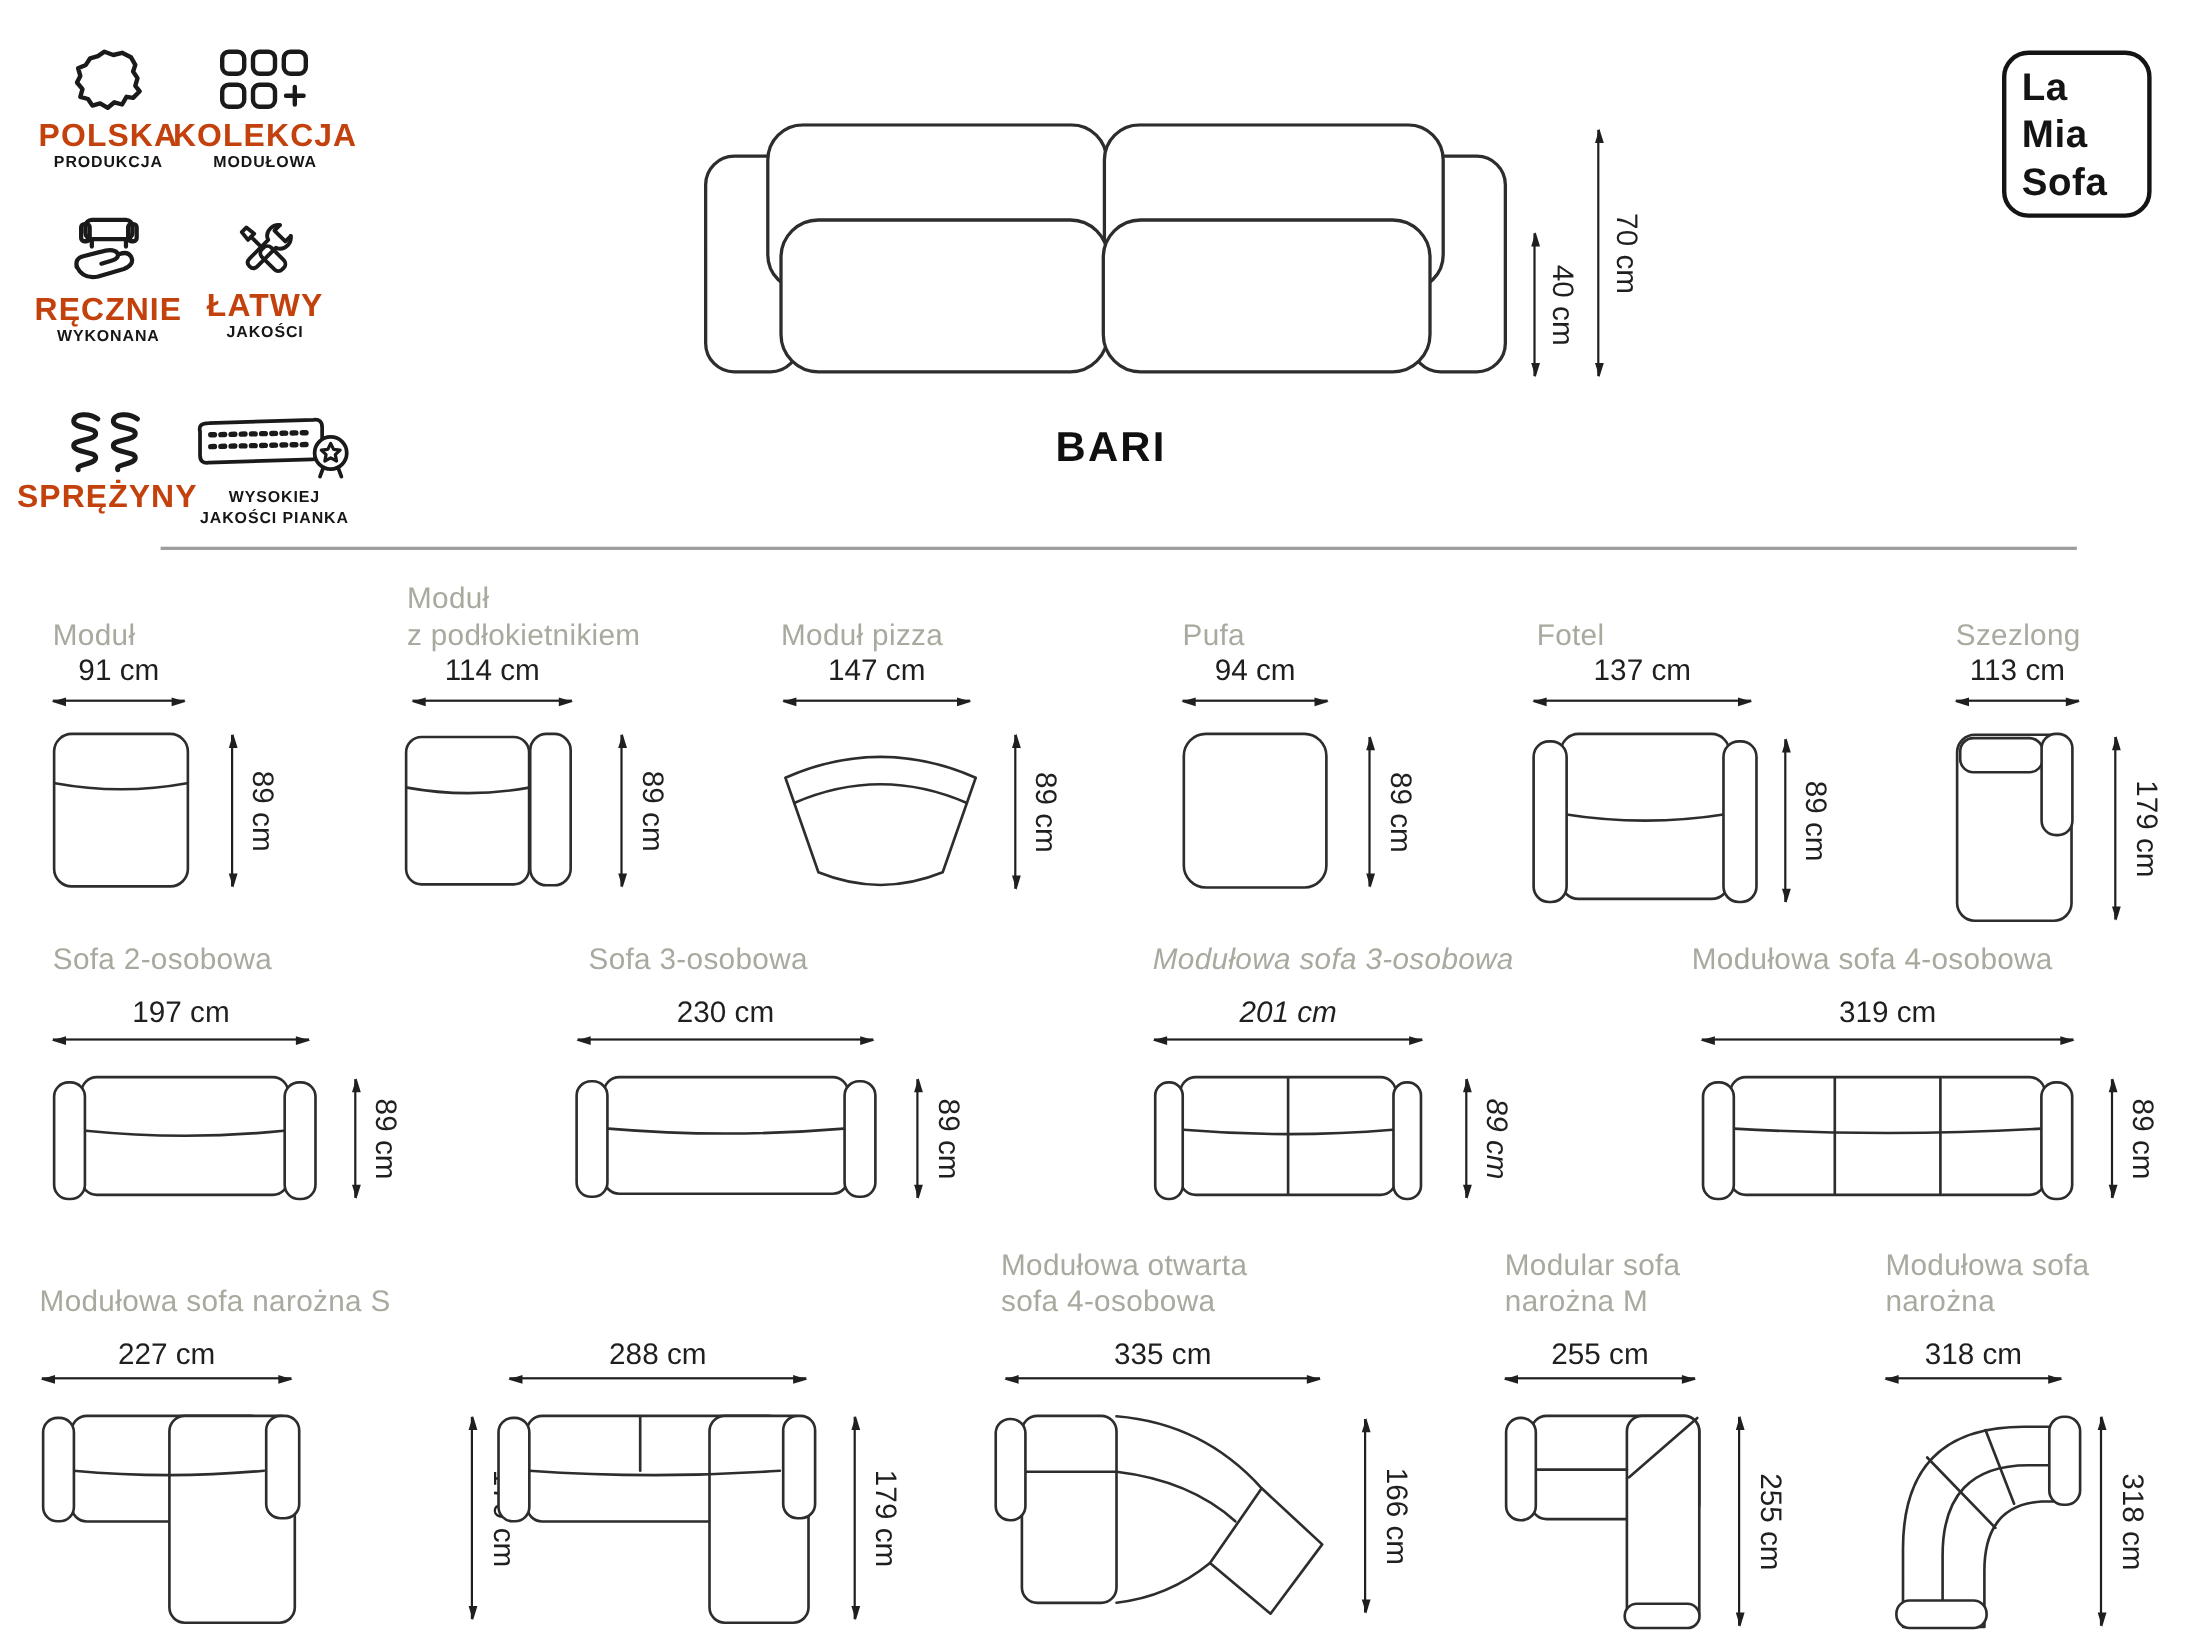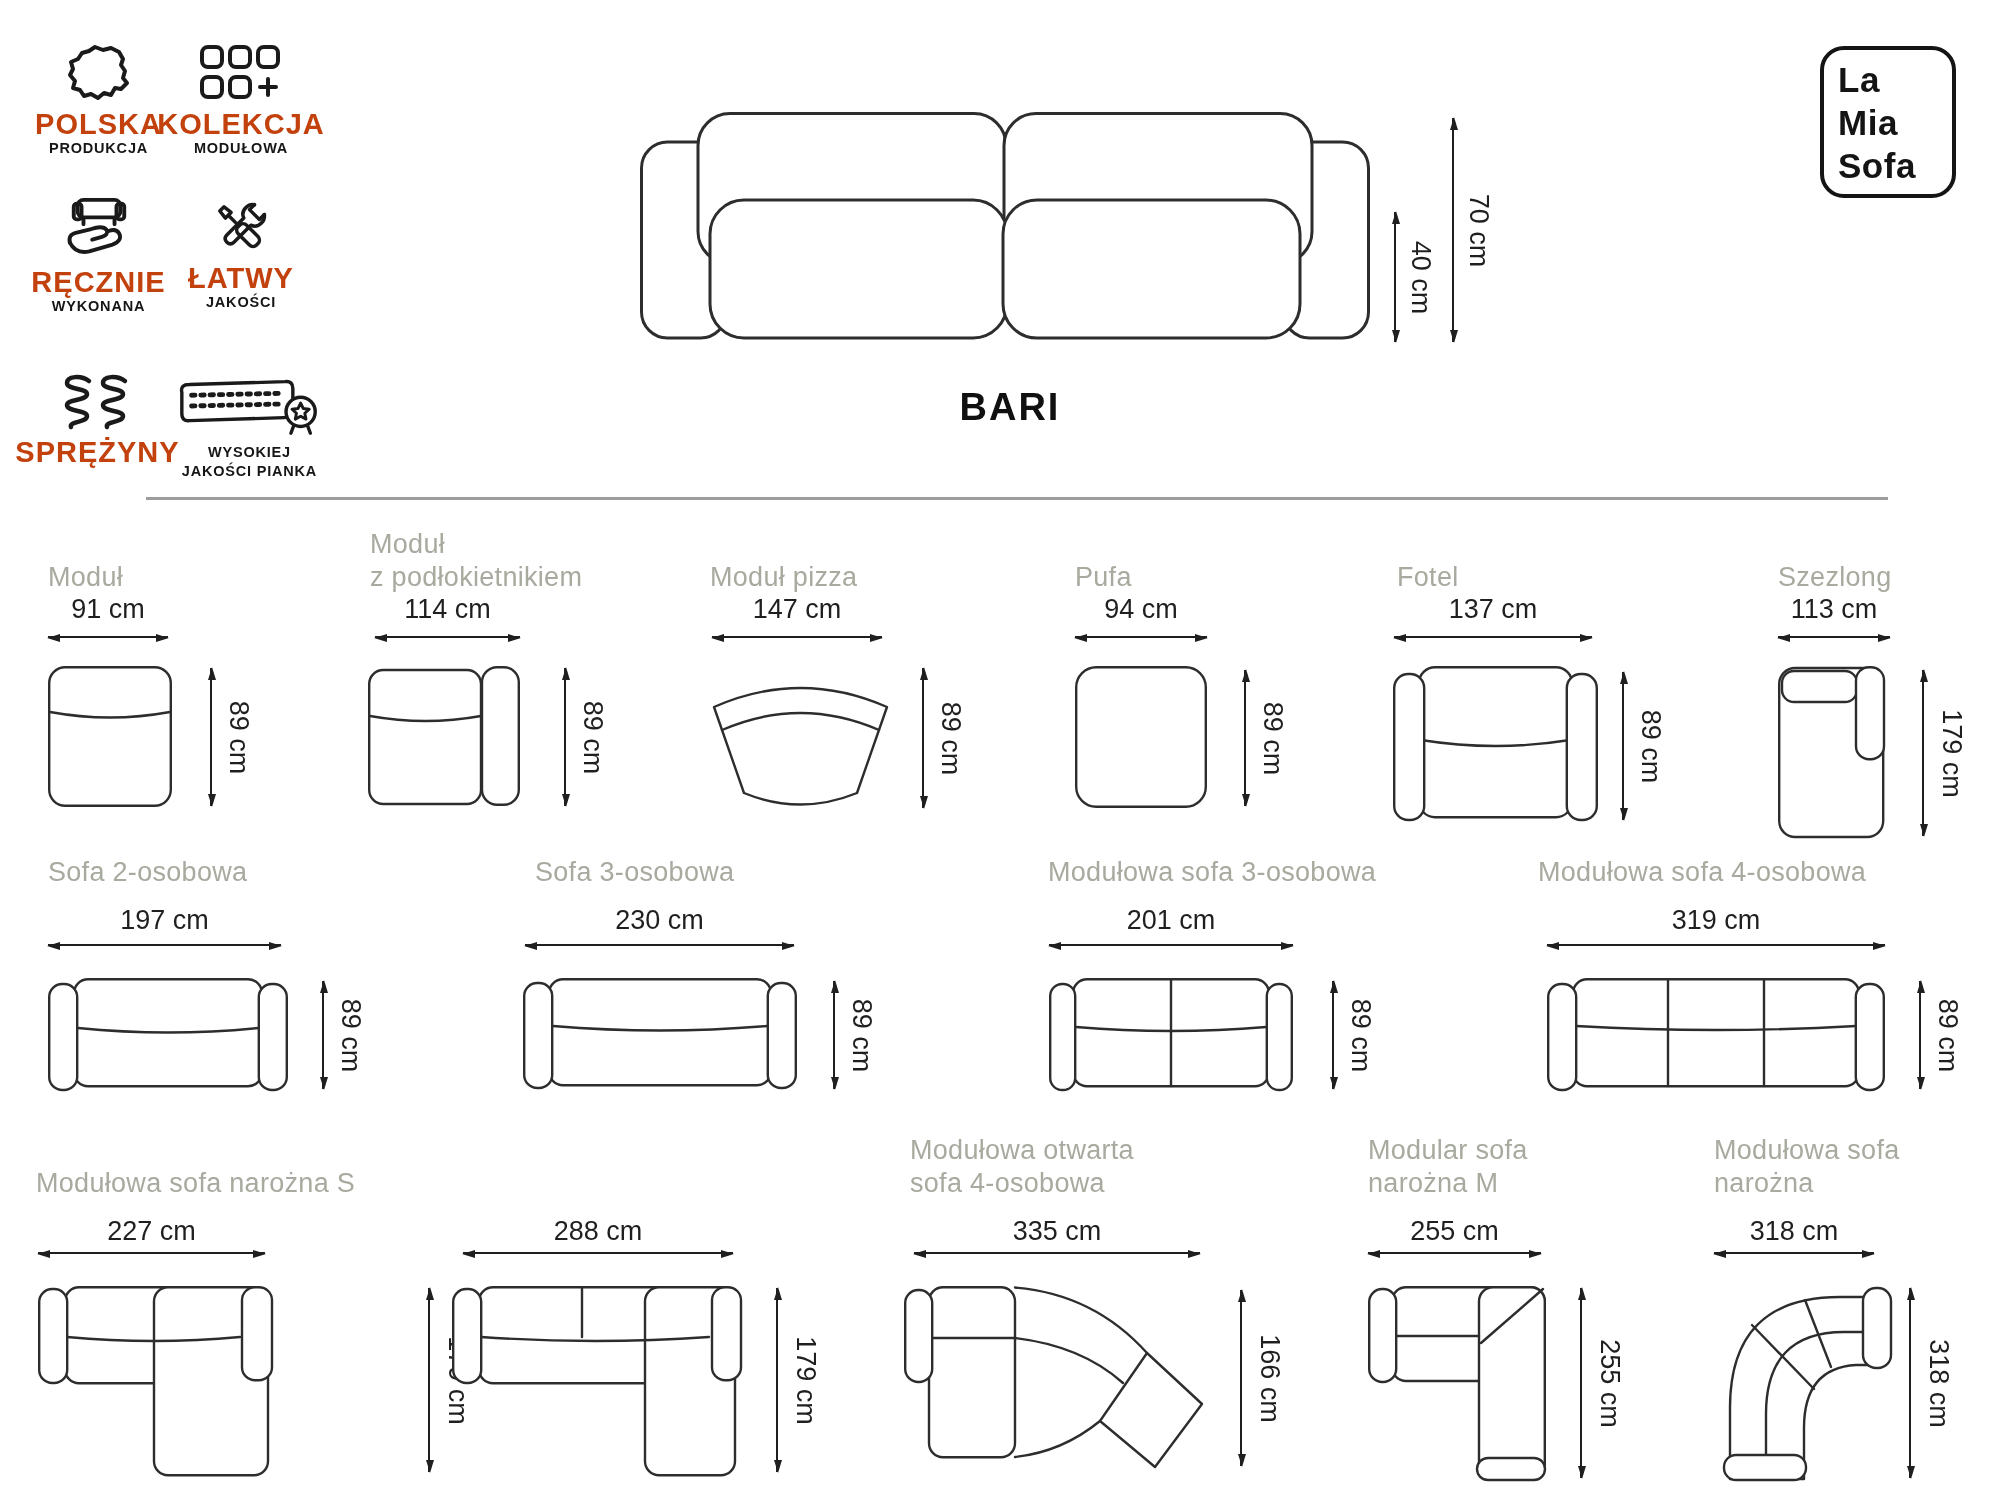--- a/index.html
+++ b/index.html
@@ -261,21 +261,21 @@
     <path class="ln" d="M30,48 Q137,57 244,48"></path>
     <rect x="1.2" y="5" width="28" height="105" rx="13"></rect>
     <rect x="244.8" y="5" width="28" height="105" rx="13"></rect>
   </svg>
   <div class="varrow" style="left:318px;top:136px;height:108px;"></div>
   <div class="vwrap" style="left:330px;top:136px;height:108px;">
     <span class="vdim">89 cm</span>
     </div>
 </div>
 
-<div class="card" style="left:1040px;top:845px;width:340px;height:280px;">
+<div class="card" style="left:1040px;top:845px;width:340px;height:280px;font-style:italic;">
   <div class="mlabel" style="left:8px;top:0;height:44px;">Modułowa sofa 3-osobowa</div>
   <div class="dimtext" style="left:9px;top:60px;width:244px;">201 cm</div>
   <div class="harrow" style="left:9px;top:99px;width:244px;"></div>
   <svg class="shape" style="left:9px;top:133px;" width="244" height="114" viewBox="0 0 244 114">
     <rect x="24" y="1.2" width="196" height="107" rx="14"></rect>
     <path class="ln" d="M27,49 Q122,57 217,49"></path>
     <path class="ln" d="M122,2 V108"></path>
     <rect x="1.2" y="6" width="25" height="106" rx="12"></rect>
     <rect x="217.8" y="6" width="25" height="106" rx="12"></rect>
   </svg>

